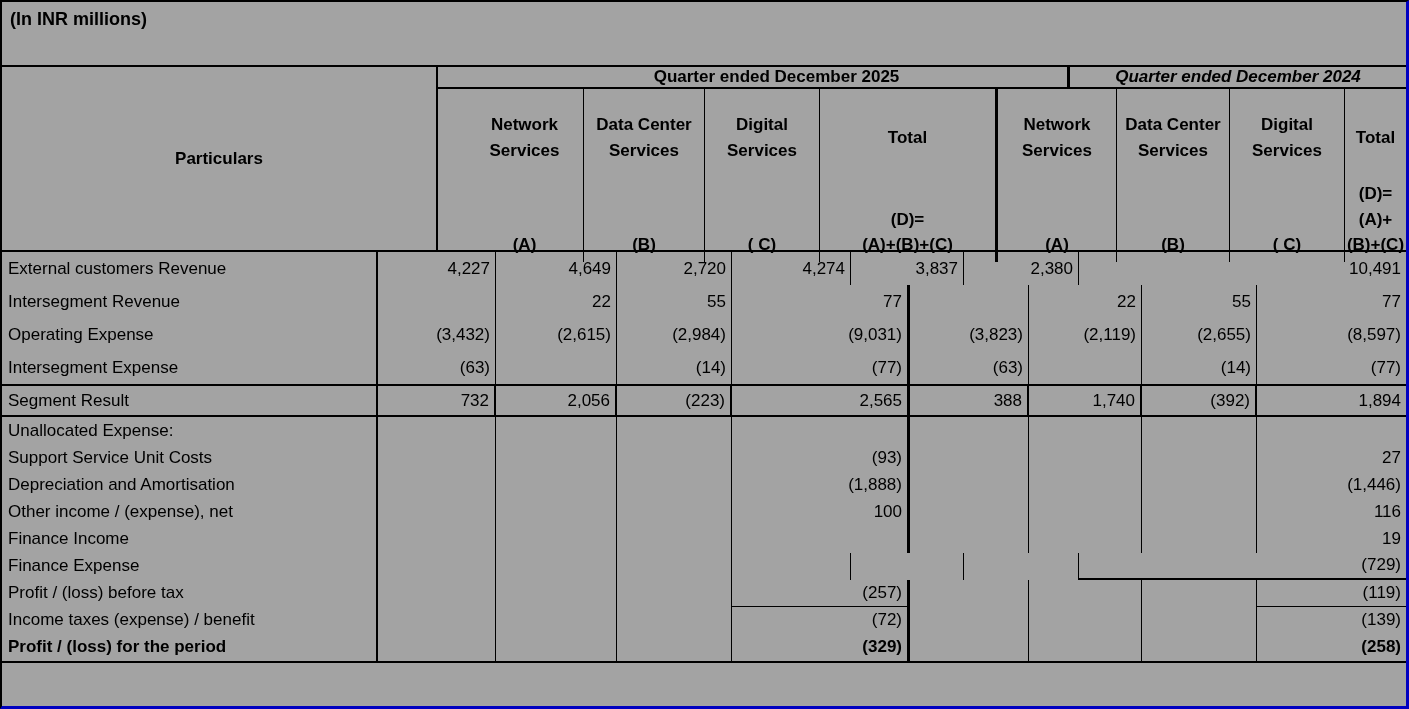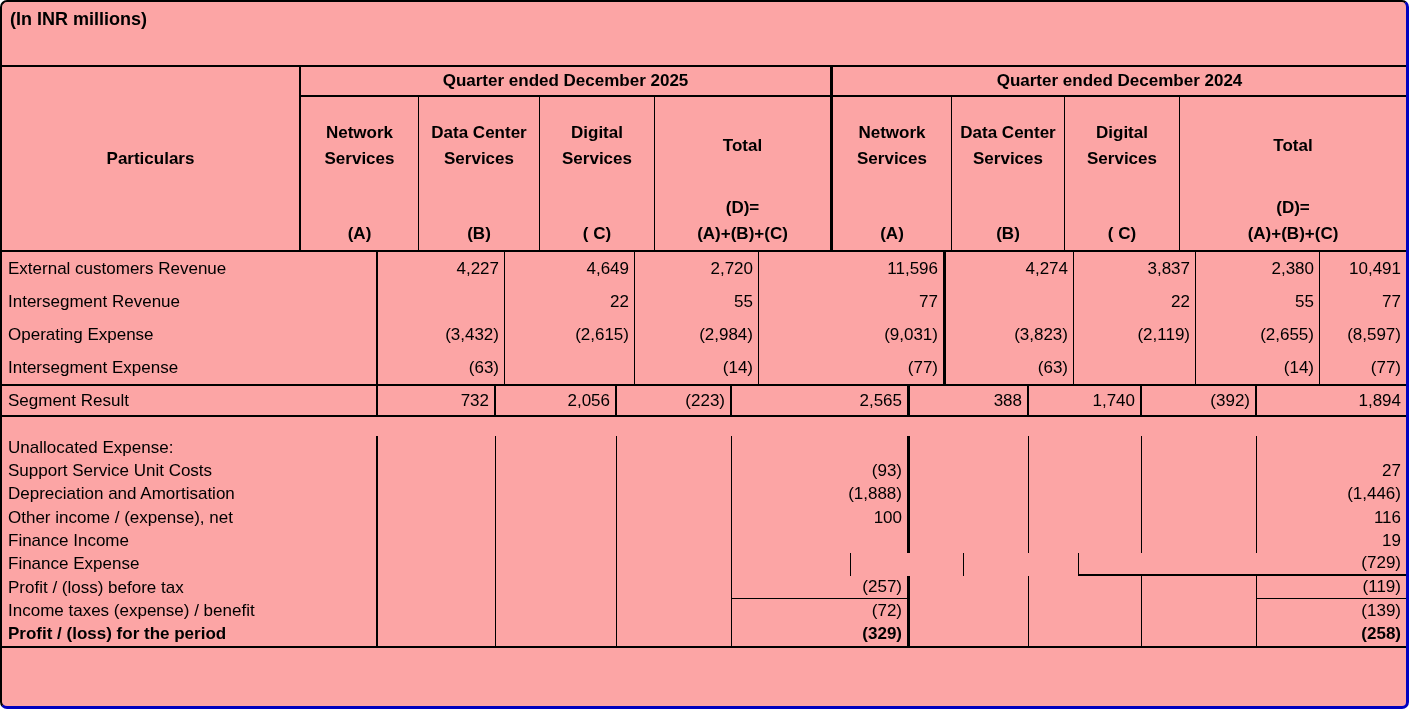--- a/index.html
+++ b/index.html
@@ -3,53 +3,53 @@
 <meta charset="utf-8">
 <style>
   * { box-sizing: border-box; margin: 0; padding: 0; }
   html, body { width: 1409px; height: 709px; background: #fff; }
   .page {
     width: 1409px; height: 709px;
     border-top: 2px solid var(--grid, #000);
     border-left: 2px solid var(--grid, #000);
     border-right: 3px solid var(--blue, #0000c0);
     border-bottom: 3px solid var(--blue, #0000c0);
-    background: #fca5a5; color: #000;
+    background: #a3a3a3; color: #000;
     font-family: "Liberation Sans", sans-serif;
-    font-size: 17px; overflow: hidden; border-radius: 7px;
+    font-size: 17px; overflow: hidden;
   }
   .note { height: 65px; border-bottom: 2px solid #000; padding: 7px 0 0 8px; font-weight: bold; font-size: 18px; }
 
   .hdr-band { display: flex; height: 185px; border-bottom: 2px solid #000; }
-  .particulars { width: 299px; border-right: 2px solid #000; display: flex; align-items: center; justify-content: center; font-weight: bold; }
+  .particulars { width: 436px; border-right: 2px solid #000; display: flex; align-items: center; justify-content: center; font-weight: bold; }
   .hdr-right { flex: 1; display: flex; flex-direction: column; }
   .q-row { height: 30px; display: flex; border-bottom: 2px solid #000; }
   .q-cell { display: flex; align-items: center; justify-content: center; font-weight: bold; }
-  .q-2025 { width: 532px; border-right: 3px solid #000; }
-  .q-2024 { flex: 1; }
-  .colhdr-row { flex: 1; display: flex; }
+  .q-2025 { width: 584px; border-right: 3px solid #000; margin-left: 48px; }
+  .q-2024 { flex: 1; font-style: italic; }
+  .colhdr-row { flex: 1; display: flex; padding-left: 28px; }
   .hd-cell { display: flex; flex-direction: column; font-weight: bold; text-align: center; }
   .hd-name { min-height: 92px; display: flex; align-items: center; justify-content: center; padding: 6px 4px 0 4px; line-height: 1.55; }
   .hd-letter { margin-top: auto; padding-bottom: 4px; line-height: 1.5; }
 
   .c1 { width: 118px; } .c2 { width: 121px; } .c3 { width: 115px; }
   .c4 { width: 178px; } .c5 { width: 119px; } .c6 { width: 113px; }
   .c7 { width: 115px; } .c8 { flex: 1; }
   .c1, .c2, .c3, .c5, .c6, .c7 { border-right: 1.5px solid #000; }
   .c4 { border-right: 3px solid #000; }
 
   .row { display: flex; }
-  .upper-rows .row { height: 33px; gap: 9px; }
+  .upper-rows .row { height: 33px; }
   .row .label { width: 376px; border-right: 2px solid #000; display: flex; align-items: center; padding-left: 6px; }
   .row .val { display: flex; align-items: center; justify-content: flex-end; padding-right: 5px; white-space: nowrap; }
 
   .result-row { height: 33px; border-top: 2.5px solid #000; border-bottom: 2.5px solid #000; font-weight: normal; }
   .result-row .val:not(.c8):not(.c4) { border-right-width: 2.5px; }
 
-  .lower-rows { height: 212px; display: flex; flex-direction: column; border-bottom: 2px solid #000; margin-top: 19px; }
+  .lower-rows { height: 246px; display: flex; flex-direction: column; border-bottom: 2px solid #000; }
   .lower-rows .row { flex: 1; }
   .row.bold { font-weight: bold; }
   .rule-thick { border-bottom: 2.5px solid #000; }
   .rule-thin { border-bottom: 1.5px solid #000; }
 </style>
 </head>
 <body>
 
 <div class="page">
   <div class="note">(In INR millions)</div>
@@ -121,21 +121,20 @@
         </div>
     </div>
   </div>
 
   <div class="upper-rows" id="upper-rows">
       <div class="row">
         <div class="label">External customers Revenue</div>
         <div class="val c1">4,227</div>
         <div class="val c2">4,649</div>
         <div class="val c3">2,720</div>
-        <div class="val c4">11,596</div>
         <div class="val c5">4,274</div>
         <div class="val c6">3,837</div>
         <div class="val c7">2,380</div>
         <div class="val c8">10,491</div>
       </div>
       <div class="row">
         <div class="label">Intersegment Revenue</div>
         <div class="val c1"></div>
         <div class="val c2">22</div>
         <div class="val c3">55</div>

